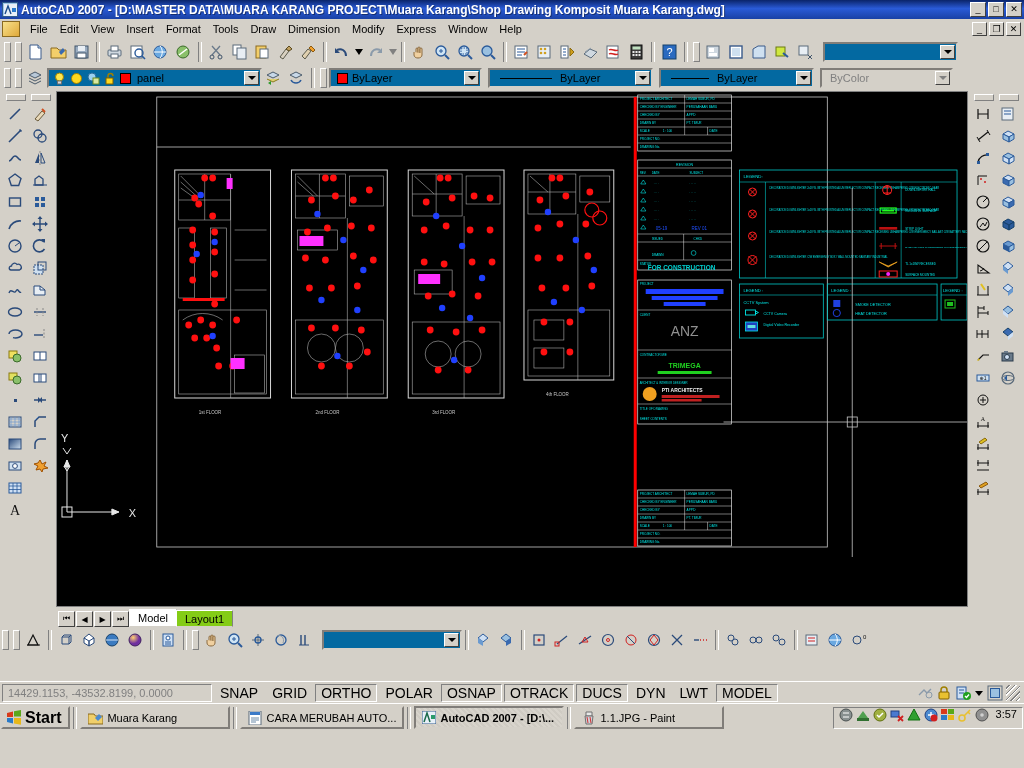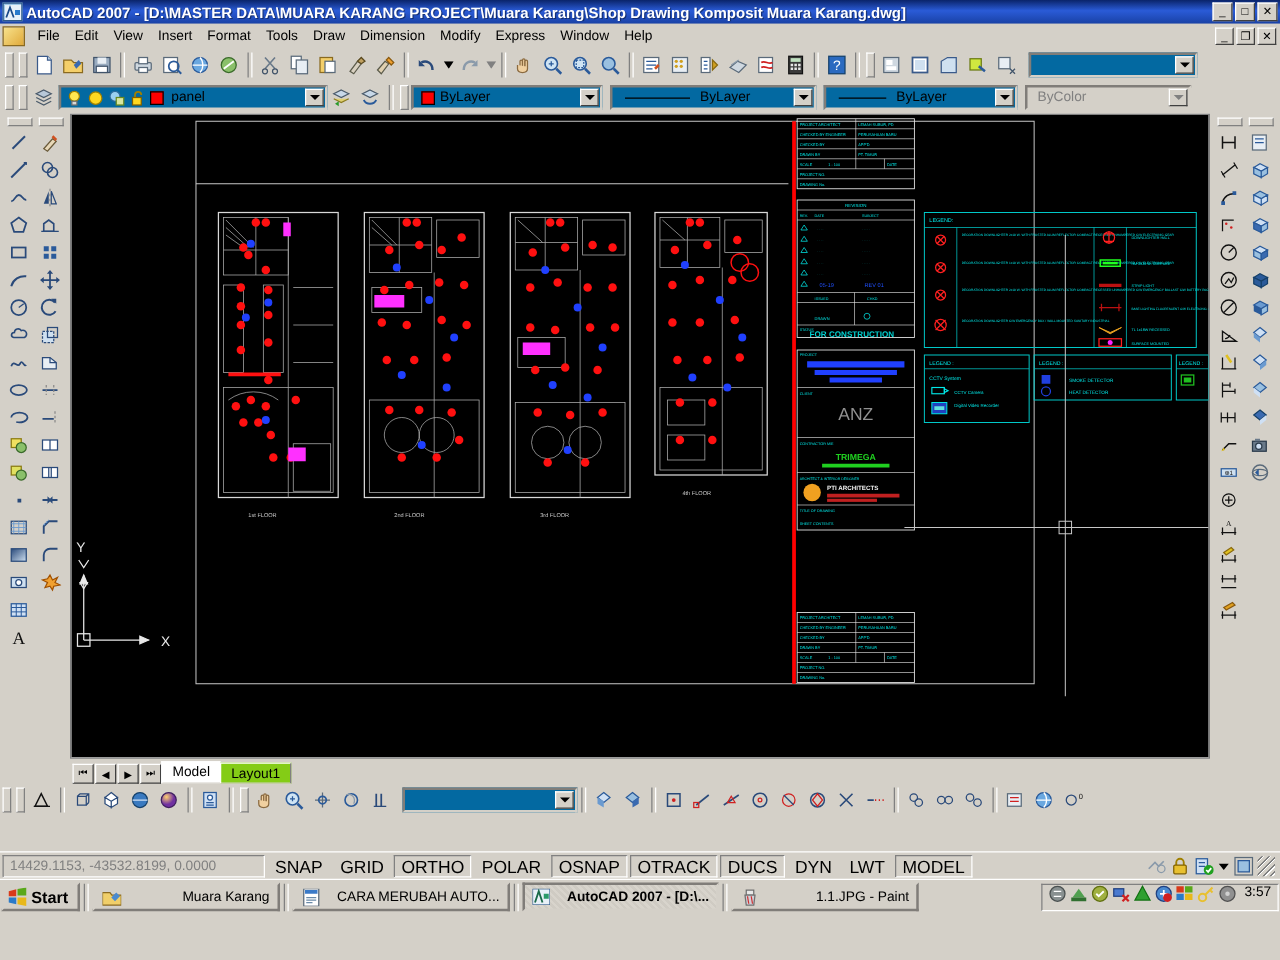--- a/index.html
+++ b/index.html
@@ -195,28 +195,28 @@
     background: repeating-linear-gradient(135deg,#d4d0c8 0 2px,#808080 2px 3px,#fff 3px 4px);
   }
 
   
   .taskbar {
     height: 28px; background: #d4d0c8; border-top: 1px solid #fff;
     display: flex; align-items: center; padding: 2px 1px; gap: 3px;
   }
   .startbtn {
     display: flex; align-items: center; gap: 3px;
-    height: 23px; padding: 0 7px 0 3px; font-weight: bold; font-size: 13px;
+    height: 23px; padding: 0 7px 0 3px; font-weight: bold; font-size: 16px;
     border: 2px outset #d4d0c8; background: #d4d0c8;
   }
   .taskitem {
-    display: flex; align-items: center; gap: 14px;
+    display: flex; align-items: center; gap: 4px;
     height: 23px; padding: 0 6px; font-size: 11px;
     border: 2px outset #d4d0c8; background: #d4d0c8;
-    min-width: 150px; overflow: hidden; white-space: nowrap; justify-content: space-between;
+    min-width: 150px; overflow: hidden; white-space: nowrap;
   }
   .taskitem.active { border-style: inset;
     background: repeating-linear-gradient(45deg,#cfcbc3 0 2px,#d8d4cc 2px 4px);
     font-weight: bold; }
   .tasksep { width: 4px; height: 22px;
     border-left: 1px solid #808080; border-right: 1px solid #fff; }
   .systray {
     margin-left: auto; display: flex; gap: 3px;
     height: 22px; padding: 0 5px;
     border: 1px solid; border-color: #808080 #fff #fff #808080;

